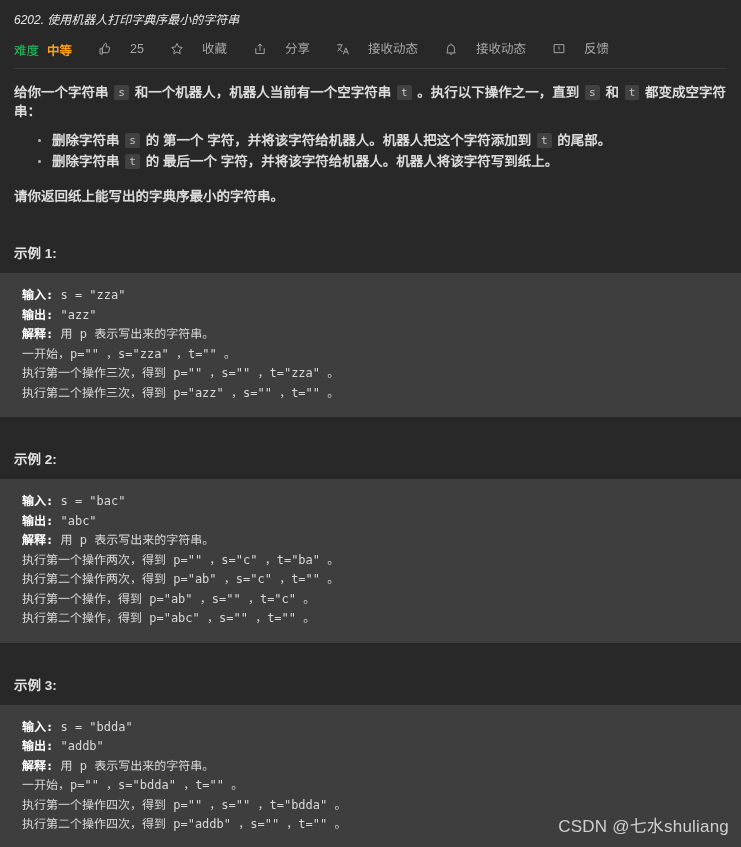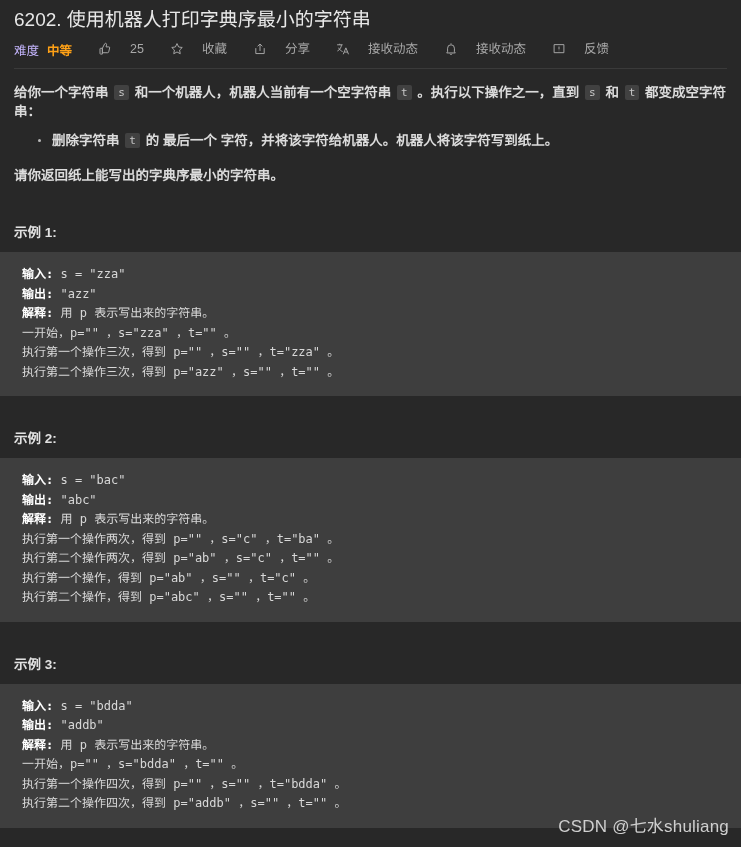--- a/index.html
+++ b/index.html
@@ -17,47 +17,48 @@
     font-size: 13px;
     overflow: hidden;
     position: relative;
   }
 
   
   .header {
     padding: 10px 14px 0 14px;
   }
   .title {
-    font-size: 19px;
+    font-size: 12px;
     color: #e8e8e8;
     font-weight: 400;
     line-height: 20px;
     margin: 0 0 9px 0;
     white-space: nowrap;
+    font-style: italic;
   }
   .toolbar {
     display: flex;
     align-items: center;
     gap: 0px;
     height: 20px;
     font-size: 12.5px;
     color: #a8a8a8;
     white-space: nowrap;
   }
   .tb-item {
     display: inline-flex;
     align-items: center;
     gap: 18px;
     margin-right: 26px;
     color: #a9a9a9;
     cursor: pointer;
     line-height: 16px;
   }
   .tb-item:last-child { margin-right: 0; }
-  .tb-label-diff { color: #c4b5fd; margin-right: 8px; }
+  .tb-label-diff { color: #22c55e; margin-right: 8px; }
   .tb-difficulty {
     color: #ffa116;
     font-weight: 700;
     margin-right: 26px;
     cursor: default;
   }
   .ico {
     display: inline-block;
     width: 14px;
     height: 14px;
@@ -237,20 +238,21 @@
     </span>
   </div>
 
   <div class="divider"></div>
 </div>
 
 <div class="content">
   <p class="para">给你一个字符串 <code class="inline">s</code> 和一个机器人，机器人当前有一个空字符串 <code class="inline">t</code> 。执行以下操作之一，直到 <code class="inline">s</code> 和 <code class="inline">t</code> 都变成空字符串：</p>
 
   <ul class="oplist">
+      <li>删除字符串 <code class="inline">s</code> 的 第一个 字符，并将该字符给机器人。机器人把这个字符添加到 <code class="inline">t</code> 的尾部。</li>
       <li>删除字符串 <code class="inline">t</code> 的 最后一个 字符，并将该字符给机器人。机器人将该字符写到纸上。</li>
     </ul>
 
   <p class="para para-after">请你返回纸上能写出的字典序最小的字符串。</p>
 </div>
 
 <div>
 
   <div class="ex-wrap first">
     <div class="ex-title">示例 1:</div>

